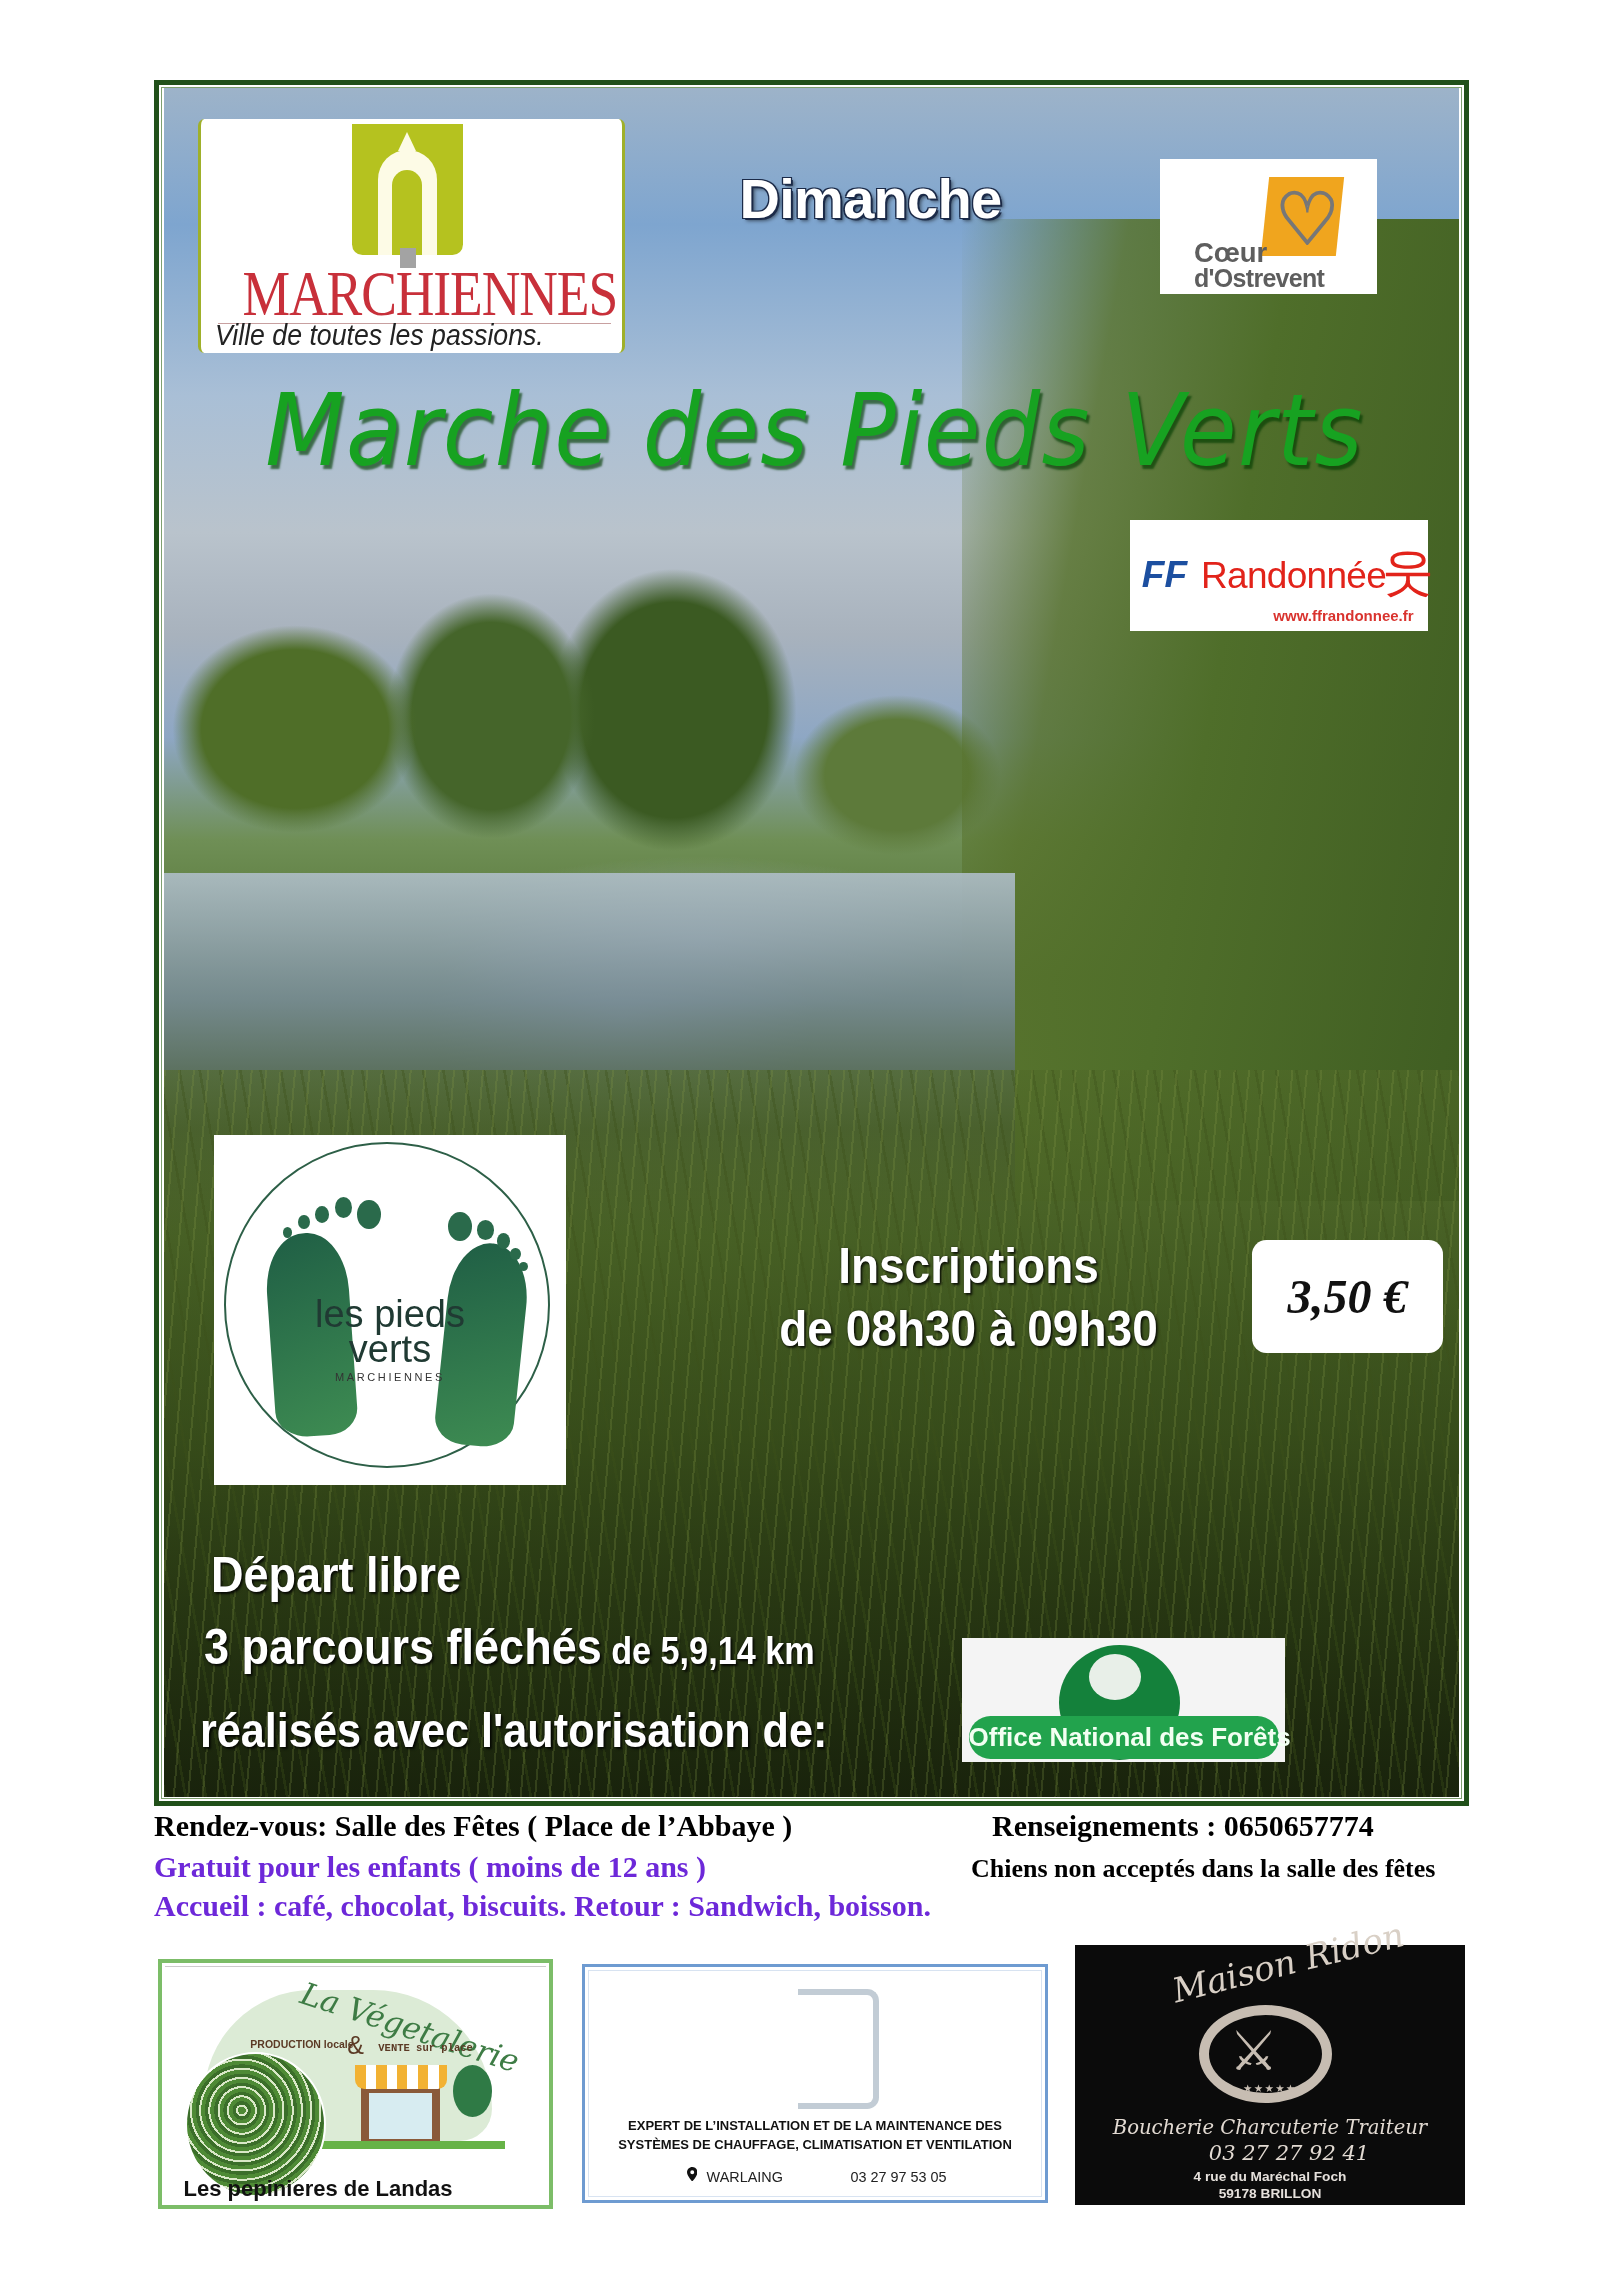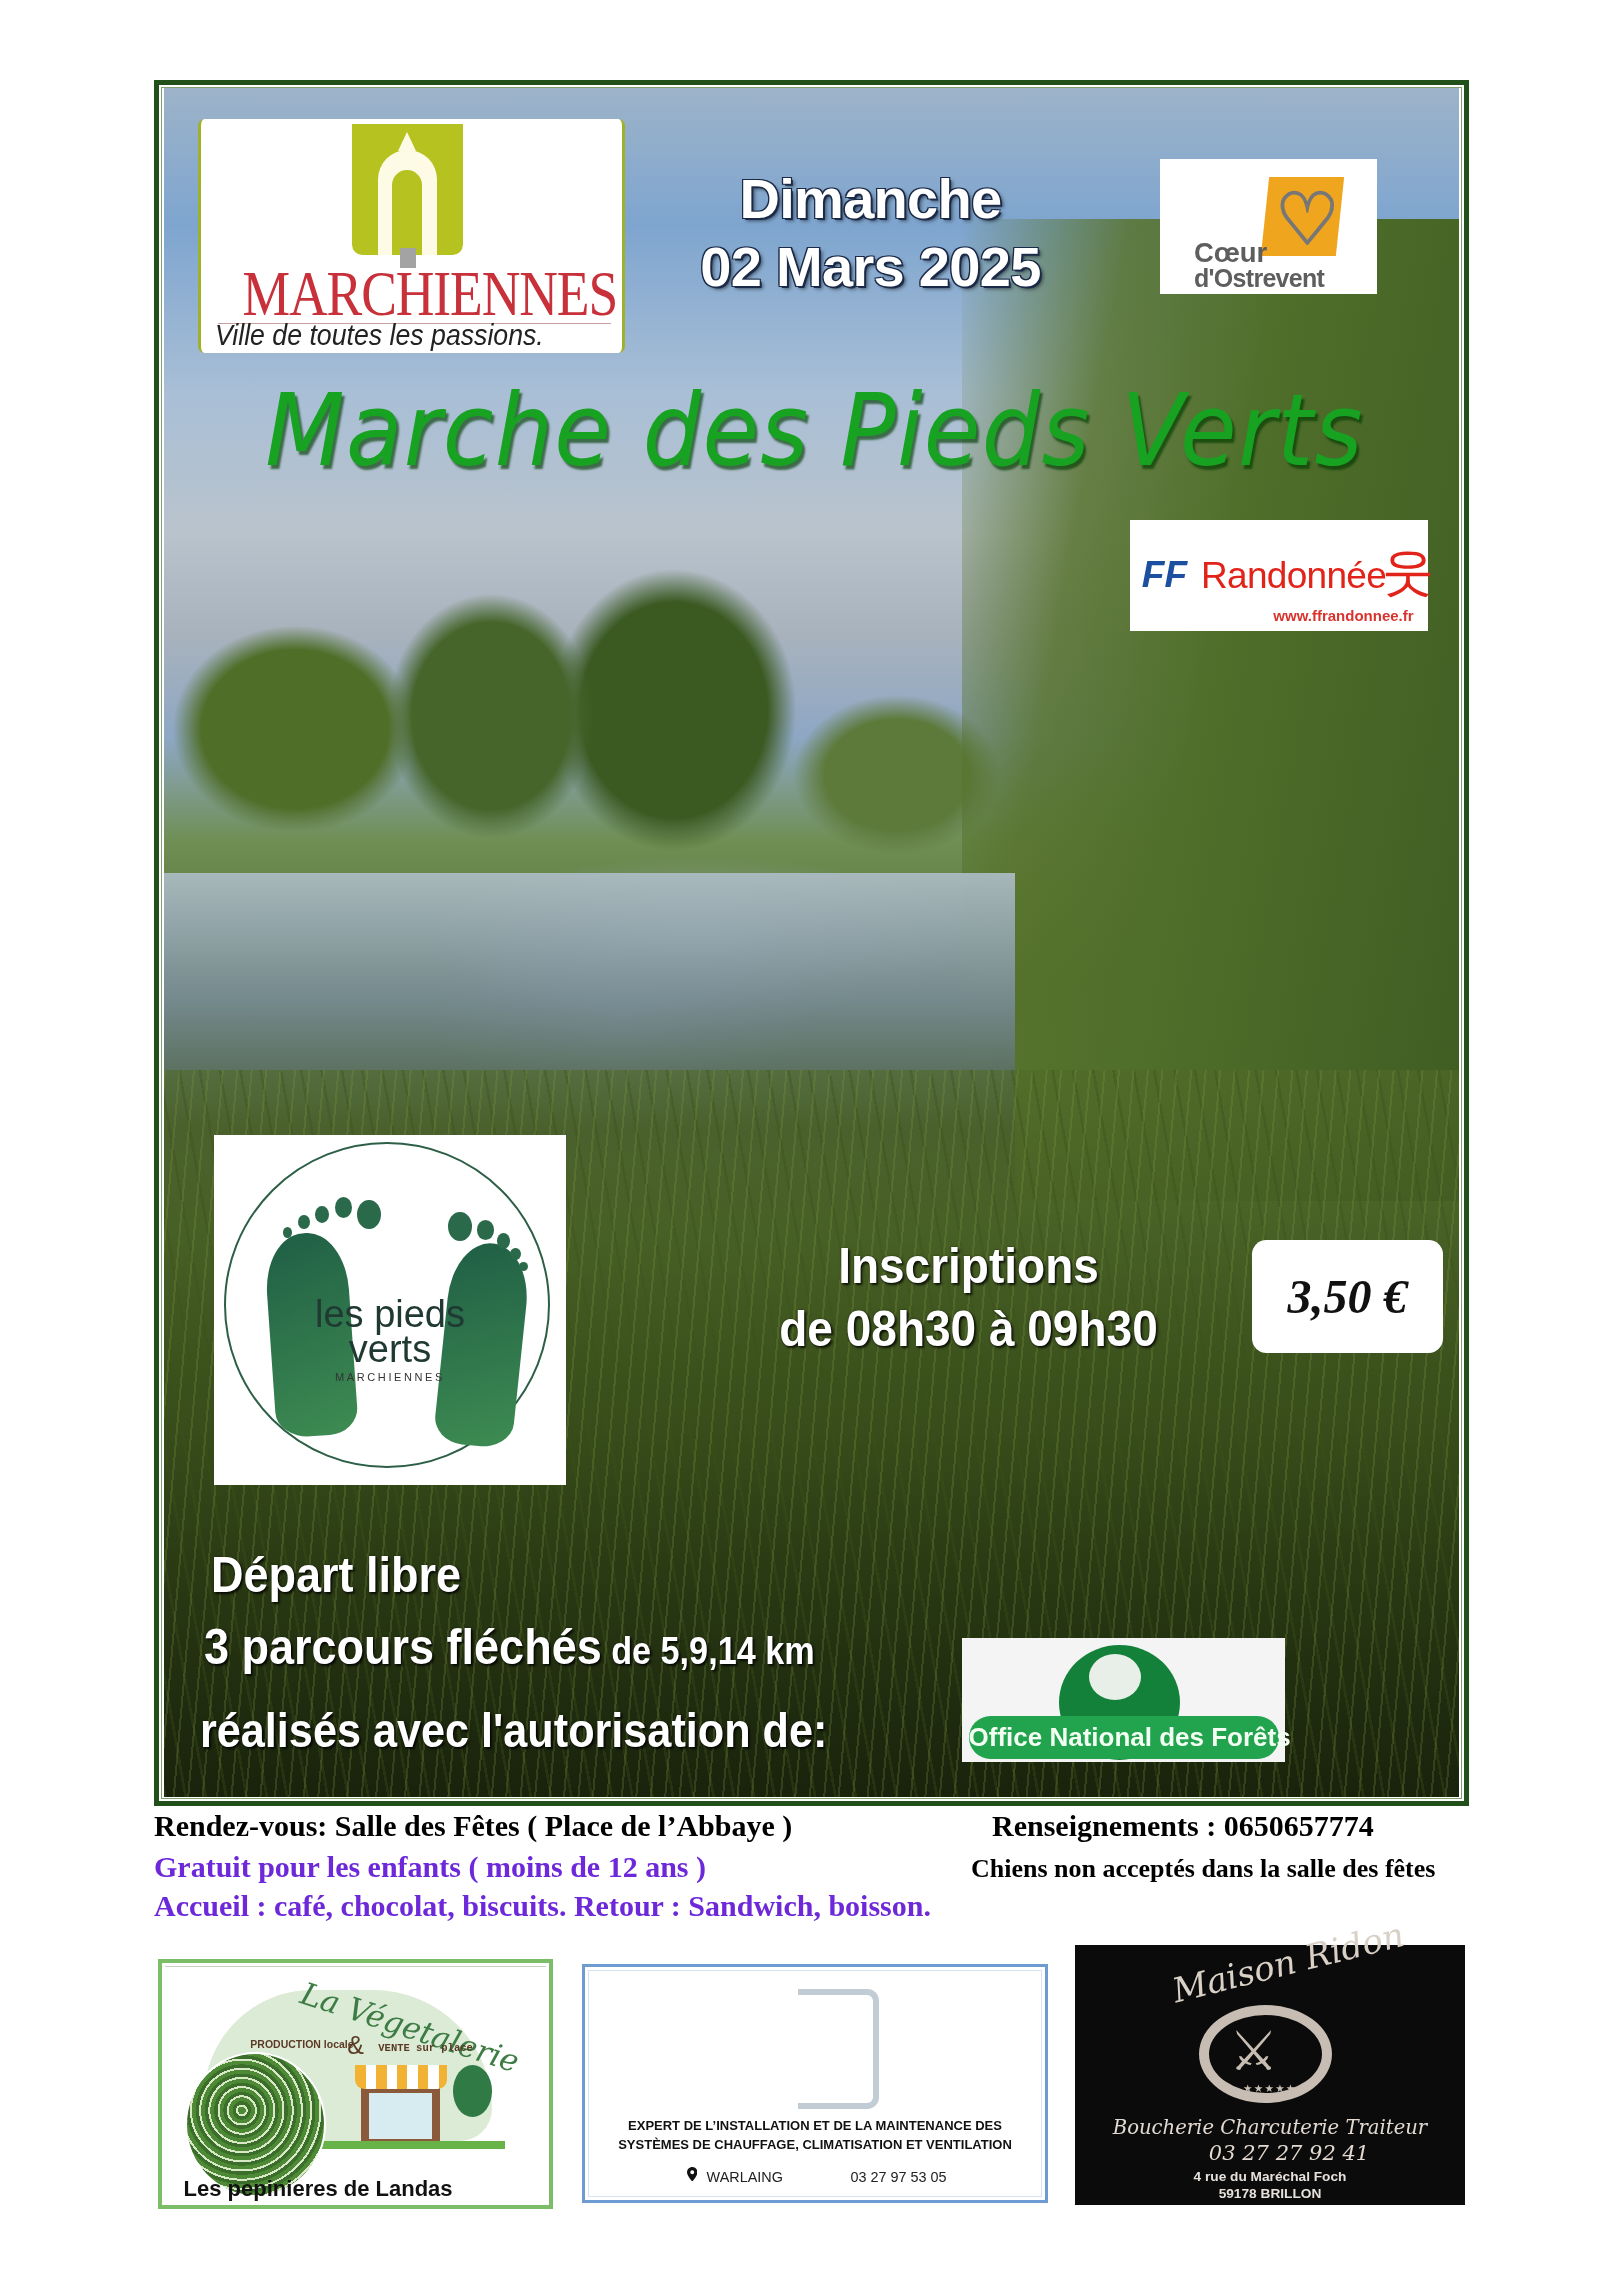--- a/index.html
+++ b/index.html
@@ -155,21 +155,20 @@
     <div class="m-arch"></div>
     <div class="m-stem"></div>
   </div>
   <div class="m-name">MARCHIENNES</div>
   <div class="m-rule"></div>
   <div class="m-tag">Ville de toutes les passions.</div>
 </div>
 
 <div class="abs date-block">
   <div>Dimanche</div>
-  <div>02 Mars 2025</div>
 </div>
 
 <div class="logo-box coeur">
   <div class="coeur-shape"></div>
   <div class="coeur-heart">♡</div>
   <div class="coeur-t1">Cœur</div>
   <div class="coeur-t2">d'Ostrevent</div>
 </div>
 
 <div class="abs title">Marche des Pieds Verts</div>

